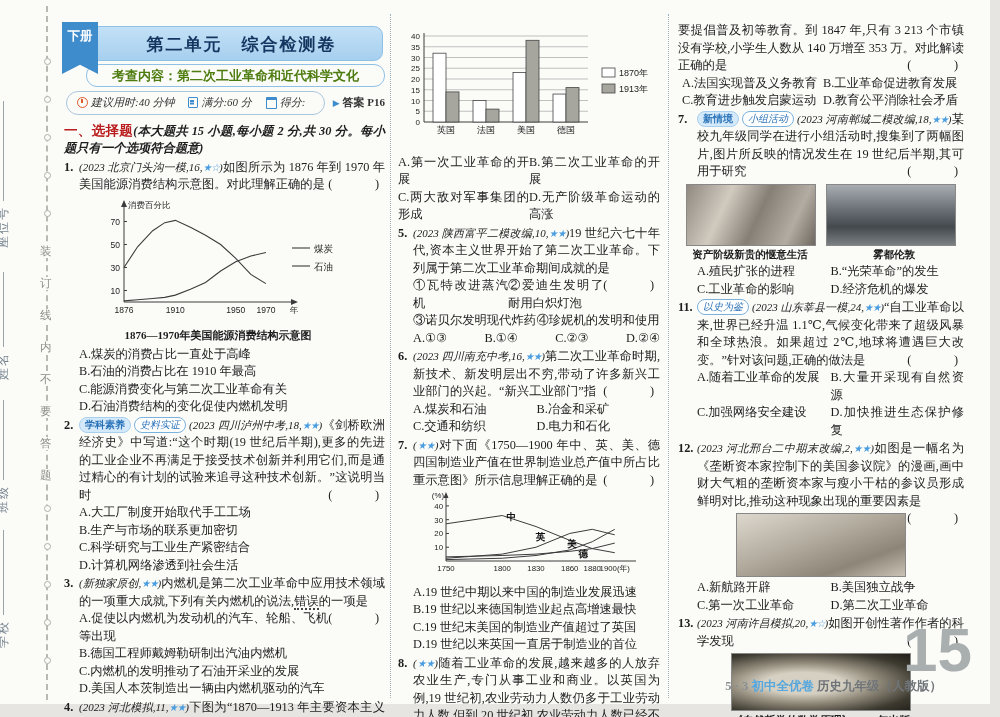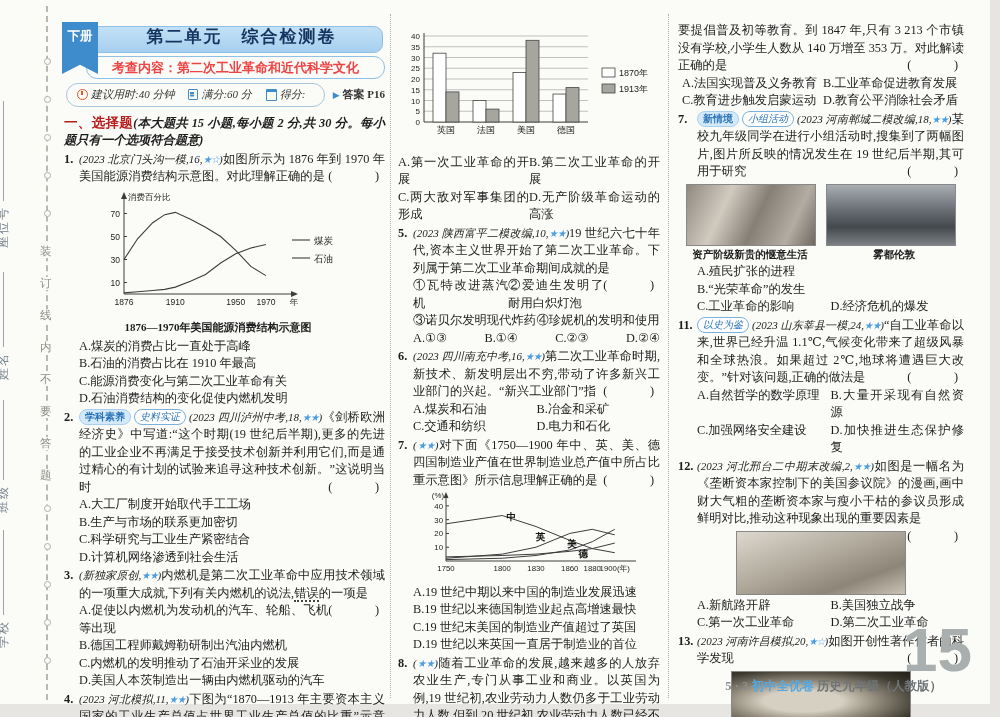--- a/index.html
+++ b/index.html
@@ -16,26 +16,26 @@
   
   .col{position:absolute;font-size:12.3px;line-height:17.5px;text-align:justify;}
   .col1{left:64px;top:24px;width:321px;}
   .col2{left:398px;top:26px;width:262px;}
   .col3{left:678px;top:22px;width:286px;}
   .vsep{position:absolute;top:14px;height:684px;border-left:1.5px dotted #9db1bd;}
   
   .title-wrap{position:relative;margin:2px 2px 0 22px;}
   .title-bar{background:linear-gradient(180deg,#c3e1f6,#a6cfee);border:1px solid #8fc0e6;border-radius:9px;
              text-align:center;font-family:"Liberation Sans","DejaVu Sans",sans-serif;font-weight:bold;
-             font-size:17px;color:#14355f;padding:1px 0 6px 14px;letter-spacing:2px;}
+             font-size:17px;color:#14355f;padding:9px 0 6px 14px;letter-spacing:2px;}
   .vol-badge{position:absolute;left:-24px;top:-4px;width:36px;height:52px;background:#3f8ccd;
              clip-path:polygon(0 0,100% 0,100% 100%,50% 82%,0 100%);color:#fff;text-align:center;
              font:bold 12.5px "Liberation Sans",sans-serif;padding-top:6px;box-sizing:border-box;}
   .scope-bar{border:1.5px solid #8fc0e6;border-radius:11px;margin:3px 0 0 22px;text-align:center;
-             font-weight:bold;font-size:13px;color:#ef4444;padding:2px 0;}
+             font-weight:bold;font-size:13px;color:#4d7c0f;padding:2px 0;}
   .meta-row{display:flex;align-items:center;margin:4px 0 0 2px;font-size:11px;font-style:italic;color:#333;}
   .meta-capsule{border:1.5px solid #a9c6dd;border-radius:12px;display:flex;align-items:center;
                 gap:14px;padding:2px 10px;flex:1;}
   .m-item{display:flex;align-items:center;gap:3px;white-space:nowrap;}
   .ic-clock{width:9px;height:9px;border:1.5px solid #e05a28;border-radius:50%;position:relative;}
   .ic-clock:after{content:"";position:absolute;left:3px;top:1px;width:1.5px;height:4px;background:#e05a28;}
   .ic-doc{width:8px;height:9px;border:1.5px solid #3f8ccd;border-radius:1px;position:relative;}
   .ic-doc:after{content:"";position:absolute;left:1px;top:2px;width:4px;height:1.5px;background:#3f8ccd;box-shadow:0 2.5px 0 #3f8ccd;}
   .ic-board{width:9px;height:8px;border:1.5px solid #3f8ccd;border-radius:1px;border-top-width:3px;}
   .answer-ref{margin-left:8px;white-space:nowrap;font-style:normal;font-weight:bold;font-size:11px;color:#333;}
@@ -345,34 +345,34 @@
       <span class="qnum">7.</span><span class="pill pill-a">新情境</span><span class="pill pill-b">小组活动</span><span class="src"><span>(2023 河南郸城二模改编,18,</span><span class="stars">★★</span><span>)</span></span><span>某校九年级同学在进行小组活动时,搜集到了两幅图片,图片所反映的情况发生在 19 世纪后半期,其可用于研究</span><span class="blank">(　　)</span>
     </div>
     <div class="imgrow">
       <div class="ph img-salon" style="width:128px;height:60px;"></div>
       <div class="ph img-london" style="width:128px;height:60px;"></div>
     </div>
     <div class="caprow">
       <span>资产阶级新贵的惬意生活</span>
       <span>雾都伦敦</span>
     </div>
-    <div class="opt2" style="padding-left:19px;flex-direction:column;">
+    <div class="opt2" style="padding-left:19px;">
         <span>A.殖民扩张的进程</span>
         <span>B.“光荣革命”的发生</span>
       </div>
     <div class="opt2" style="padding-left:19px;">
         <span>C.工业革命的影响</span>
         <span>D.经济危机的爆发</span>
       </div>
 
     <div class="q" style="padding-left:19px;">
       <span class="qnum">11.</span><span class="pill pill-b">以史为鉴</span><span class="src"><span>(2023 山东莘县一模,24,</span><span class="stars">★★</span><span>)</span></span><span>“自工业革命以来,世界已经升温 1.1℃,气候变化带来了超级风暴和全球热浪。如果超过 2℃,地球将遭遇巨大改变。”针对该问题,正确的做法是</span><span class="blank">(　　)</span>
     </div>
     <div class="opt2" style="padding-left:19px;">
-        <span>A.自然哲学的数学原理</span>
+        <span>A.随着工业革命的发展</span>
         <span>B.大量开采现有自然资源</span>
       </div>
     <div class="opt2" style="padding-left:19px;">
         <span>C.加强网络安全建设</span>
         <span>D.加快推进生态保护修复</span>
       </div>
 
     <div class="q" style="padding-left:19px;">
       <span class="qnum">12.</span><span class="src"><span>(2023 河北邢台二中期末改编,2,</span><span class="stars">★★</span><span>)</span></span><span>如图是一幅名为《垄断资本家控制下的美国参议院》的漫画,画中财大气粗的垄断资本家与瘦小干枯的参议员形成鲜明对比,推动这种现象出现的重要因素是</span><span class="blank">(　　)</span>
     </div>

